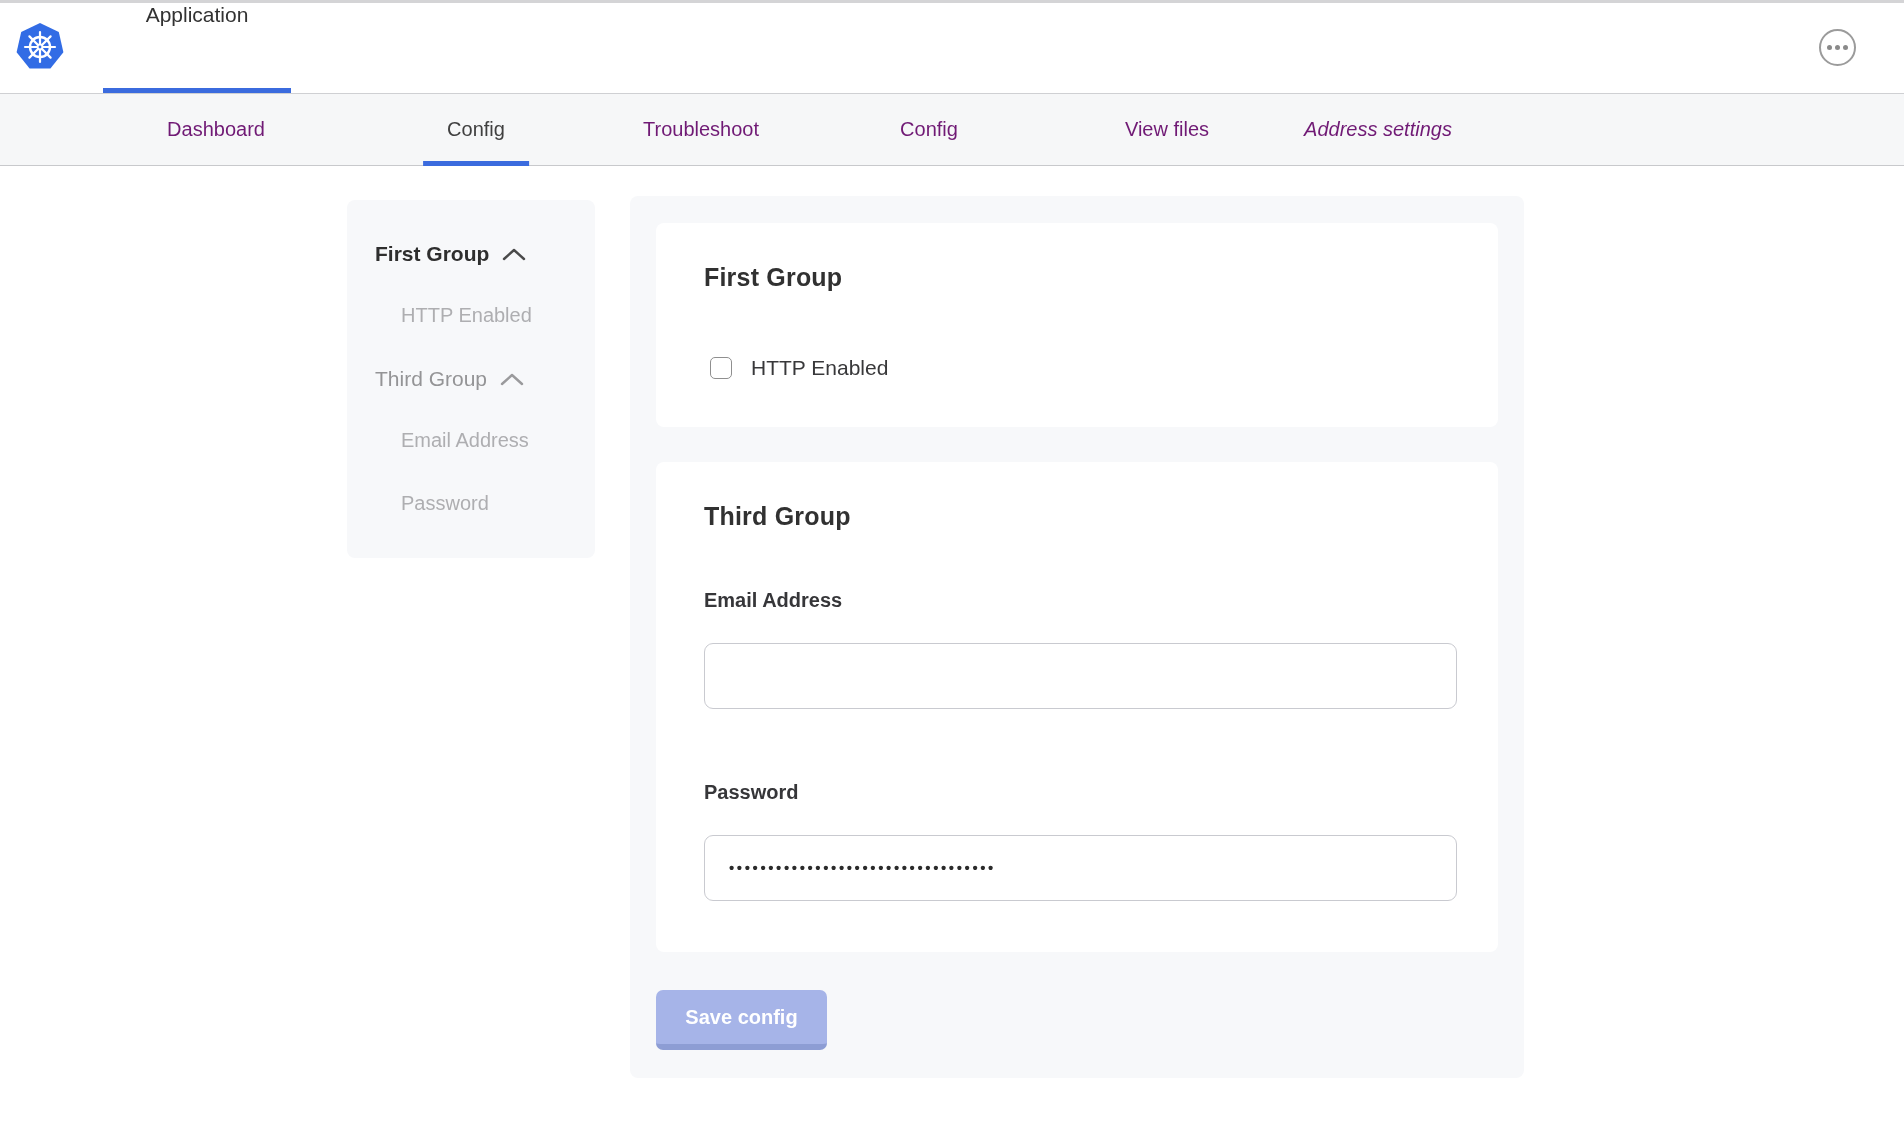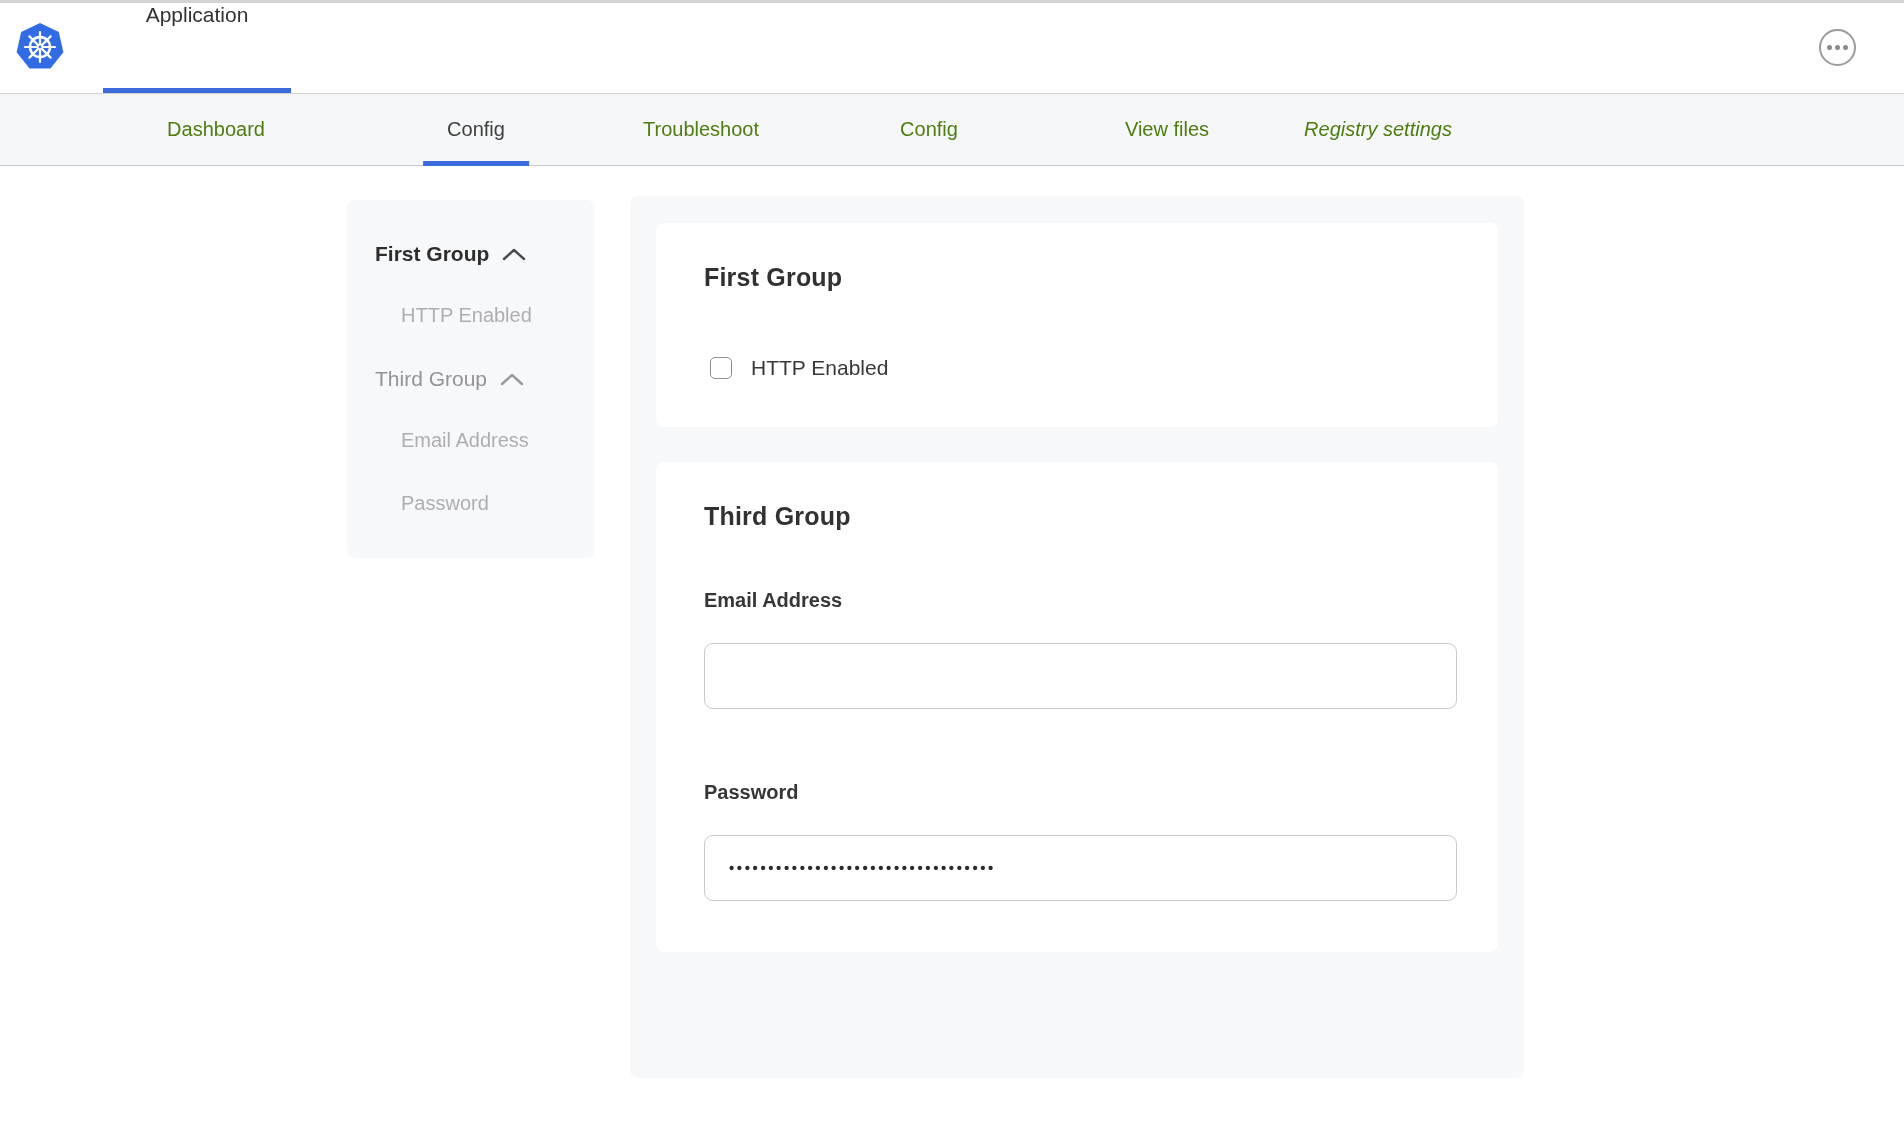--- a/index.html
+++ b/index.html
@@ -38,21 +38,21 @@
 
   
   .navbar {
     position:relative; height:73px; background:#f6f7f8;
     border-top:1px solid #cfd0d3; border-bottom:1px solid #c8c9cc;
     width:100%;
   }
   .nav-tab {
     position:absolute; top:0; height:100%; transform:translateX(-50%);
     display:flex; align-items:center; white-space:nowrap;
-    font-size:20px; color:#4d7c0f; cursor:pointer;
+    font-size:20px; color:#701a75; cursor:pointer;
   }
   .nav-tab:nth-child(1){ left:216px; }
   .nav-tab:nth-child(2){ left:476px; }
   .nav-tab:nth-child(3){ left:701px; }
   .nav-tab:nth-child(4){ left:929px; }
   .nav-tab:nth-child(5){ left:1167px; }
   .nav-tab:nth-child(6){ left:1378px;font-style:italic; }
   .nav-tab:nth-child(7){ left:1643px; }
   .nav-tab.active { color:#404040; font-weight:500; }
   .nav-tab.active::after {
@@ -144,21 +144,21 @@
     <i></i>
   </div>
 </div>
 
 <div class="navbar">
   <div class="nav-tab">Dashboard</div>
   <div class="nav-tab active">Config</div>
   <div class="nav-tab">Troubleshoot</div>
   <div class="nav-tab">Config</div>
   <div class="nav-tab">View files</div>
-  <div class="nav-tab">Registry settings</div>
+  <div class="nav-tab">Address settings</div>
 </div>
 
 <nav class="side-nav">
   <div class="side-group active">
     <span>First Group</span>
     <span class="chev">
       <svg width="24" height="13" viewBox="0 0 24 13">
           <polyline points="2,11 12,2 22,11" fill="none" stroke="#4a4a4a" stroke-width="2.4" stroke-linecap="round" stroke-linejoin="round"></polyline>
         </svg>
     </span>
@@ -191,13 +191,14 @@
 
     <div class="field-label fl-email">Email Address</div>
     <input class="text-input" type="text" value="" style="">
 
     <div class="field-label fl-pass">Password</div>
     <div class="text-input">
       <span class="masked">••••••••••••••••••••••••••••••••••</span>
     </div>
   </div>
 
+  <button class="save-btn">Save config</button>
 </div>
 
 </body></html>

